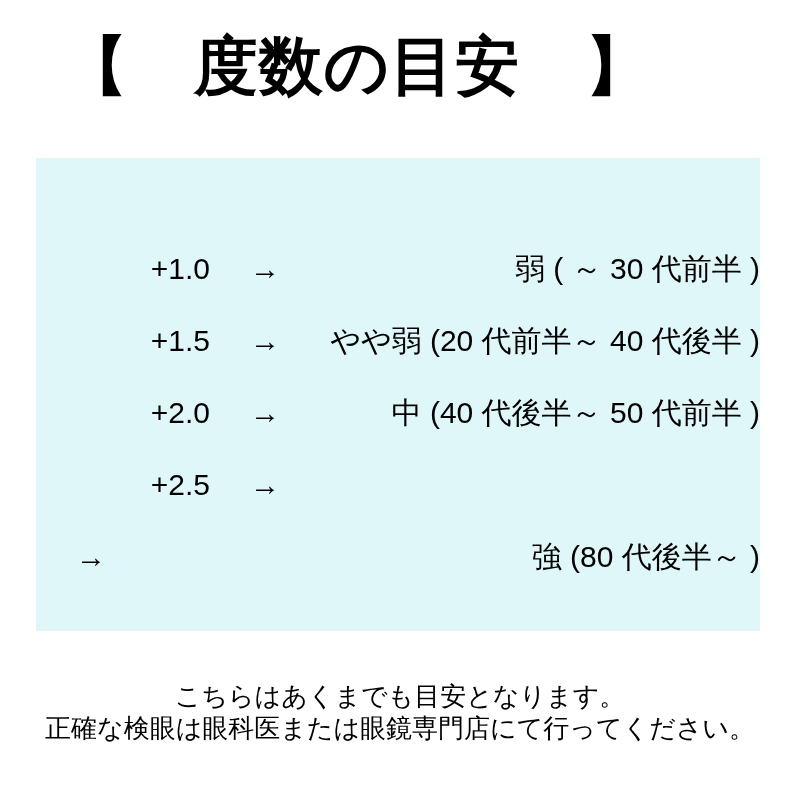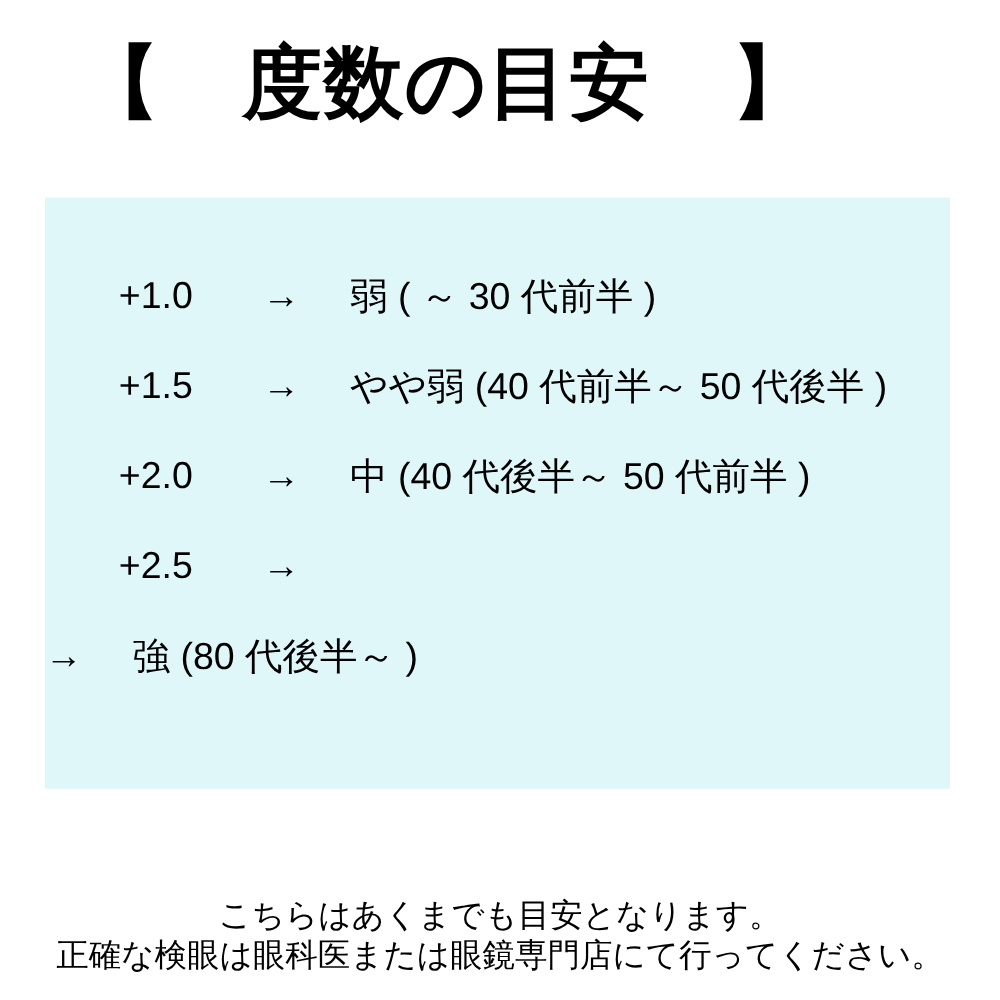--- a/index.html
+++ b/index.html
@@ -30,21 +30,22 @@
     line-height: 1.25;
   }
   .panel {
     position: absolute;
     left: 36px;
     top: 158px;
     width: 724px;
     height: 473px;
     background: #e0f7fa;
     box-sizing: border-box;
-    padding-top: 43px;
+    padding-top: 75px;
+    text-align: right;
   }
   .row {
     height: 72px;
     display: flex;
     align-items: center;
     font-size: 30px;
     white-space: pre;
   }
   .row-value {
     margin-left: 59px;
@@ -53,21 +54,21 @@
   }
   .row-arrow {
     width: 70px;
     flex: 0 0 auto;
   }
   .row-desc {
     flex: 1 1 auto;
   }
   .footer {
     position: absolute;
-    top: 716px;
+    top: 680px;
     left: 0;
     width: 800px;
     text-align: center;
     font-size: 26px;
     line-height: 32px;
   }
 </style>
 </head>
 <body>
 
@@ -75,21 +76,21 @@
 
 <div class="panel">
   <div class="row">
     <span class="row-value">+1.0</span>
     <span class="row-arrow">→</span>
     <span class="row-desc">弱 ( ～ 30 代前半 )</span>
   </div>
   <div class="row">
     <span class="row-value">+1.5</span>
     <span class="row-arrow">→</span>
-    <span class="row-desc">やや弱 (40 代前半～ 50 代後半 )</span>
+    <span class="row-desc">やや弱 (20 代前半～ 40 代後半 )</span>
   </div>
   <div class="row">
     <span class="row-value">+2.0</span>
     <span class="row-arrow">→</span>
     <span class="row-desc">中 (40 代後半～ 50 代前半 )</span>
   </div>
   <div class="row">
     <span class="row-value">+2.5</span>
     <span class="row-arrow">→</span>
   </div>

